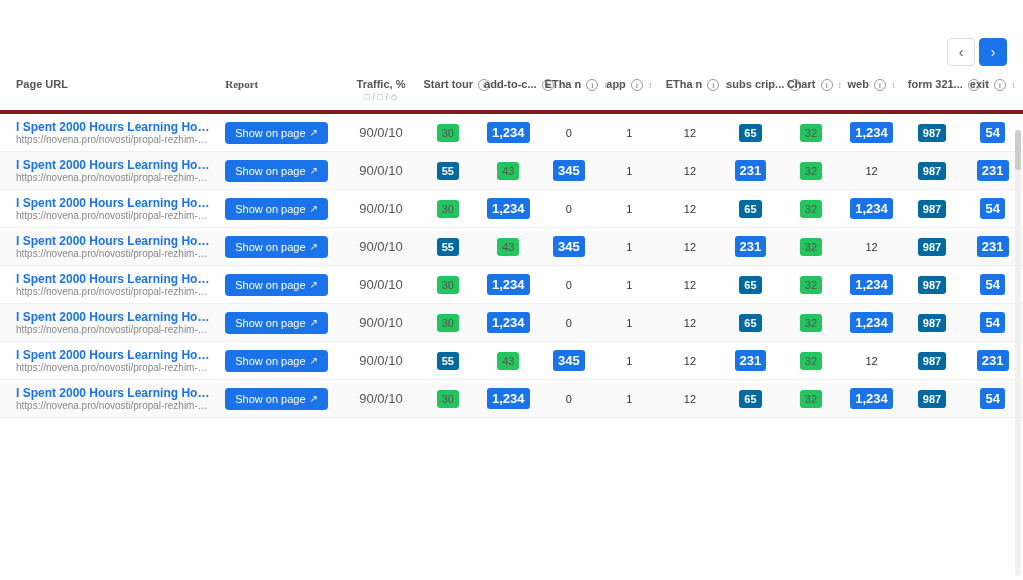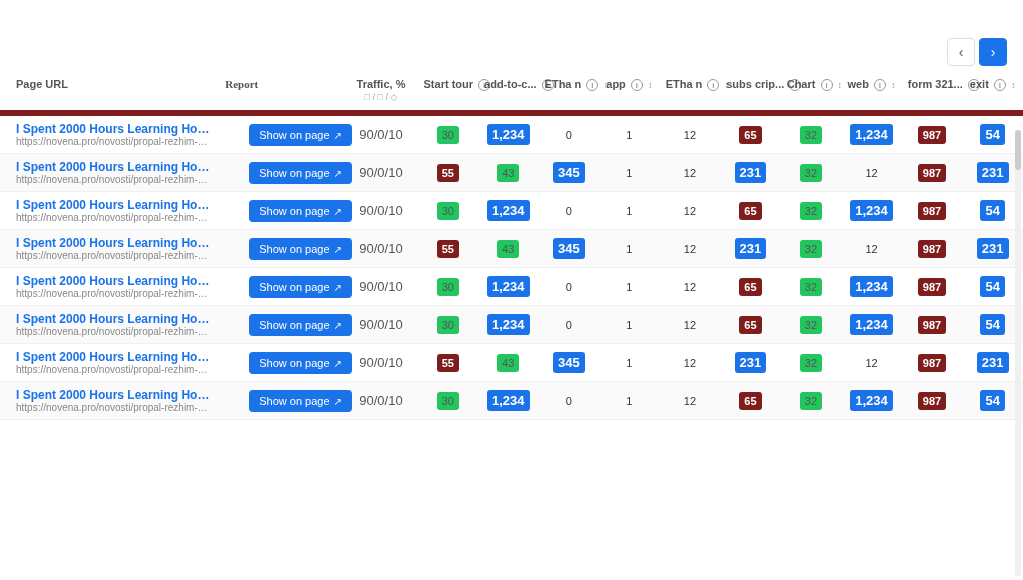--- a/index.html
+++ b/index.html
@@ -52,21 +52,21 @@
       overflow-y: auto;
       overflow-x: hidden;
     }
     table {
       width: 100%;
       border-collapse: collapse;
       table-layout: fixed;
     }
     thead tr {
       background: #fff;
-      border-bottom: 6px solid #7f1d1d;
+      border-bottom: 4px solid #7f1d1d;
     }
     thead th {
       padding: 8px 6px;
       text-align: center;
       font-size: 11px;
       font-weight: 600;
       color: #555;
       white-space: nowrap;
       vertical-align: top;
       border-bottom: 2px solid #e0e0e0;
@@ -155,37 +155,36 @@
     .show-btn {
       background: #1a73e8;
       color: #fff;
       border: none;
       border-radius: 4px;
       padding: 5px 10px;
       font-size: 11px;
       cursor: pointer;
       white-space: nowrap;
       display: flex;
-      align-items: flex-end;
+      align-items: center;
       gap: 4px;
-      margin-left: 24px;
     }
     .show-btn .ext-icon {
       font-size: 10px;
     }
     .cell-blue-dark {
       background: #1a73e8;
       color: #fff;
       border-radius: 3px;
       padding: 3px 5px;
       font-size: 13px;
       font-weight: 600;
     }
     .cell-blue-mid {
-      background: #7f1d1d;
+      background: #0369a1;
       color: #fff;
       border-radius: 3px;
       padding: 3px 5px;
       font-size: 11px;
       font-weight: 600;
     }
     .cell-blue-pale {
       background: #22c55e;
       color: #555;
       border-radius: 3px;

